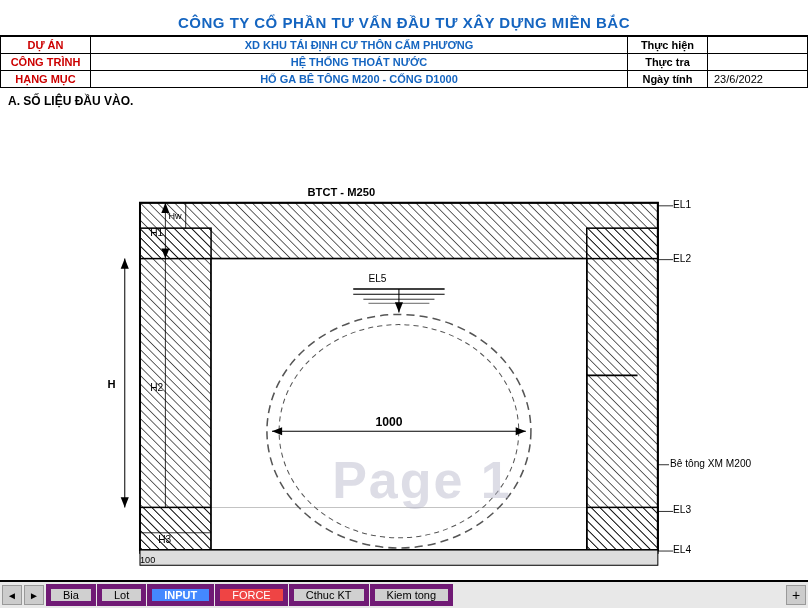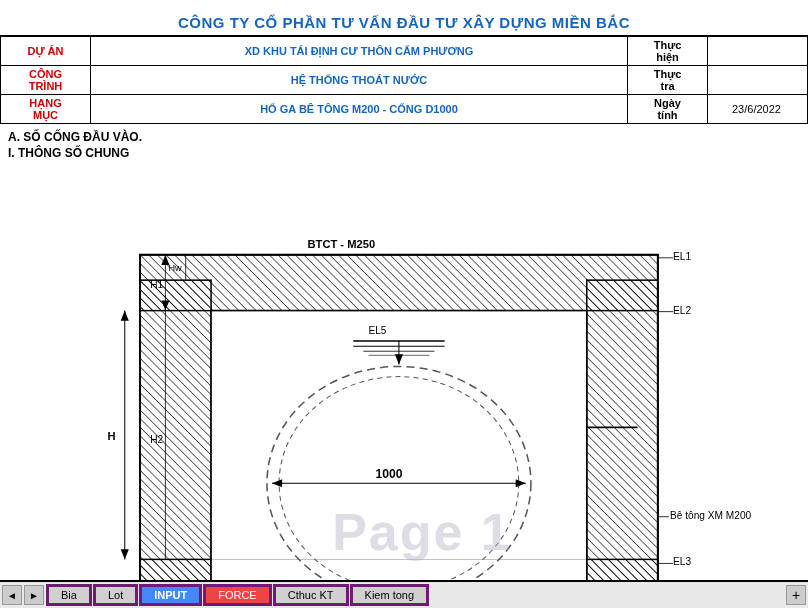--- a/index.html
+++ b/index.html
@@ -30,21 +30,21 @@
 
     
     .info-table {
       width: 100%;
       border-collapse: collapse;
       border-left: 1px solid #000;
       border-right: 1px solid #000;
     }
     .info-table td {
       border: 1px solid #000;
-      padding: 2px 24px;
+      padding: 2px 6px;
       font-size: 11px;
     }
     .info-label {
       font-weight: bold;
       color: #c00;
       width: 90px;
       text-align: center;
     }
     .info-value {
       font-weight: bold;
@@ -123,21 +123,21 @@
       height: 20px;
       display: flex;
       align-items: center;
       justify-content: center;
       cursor: pointer;
       font-size: 10px;
       margin-right: 2px;
     }
     .tab-item {
       padding: 3px 12px;
-      border: 3px solid #701a75;
+      border: 5px solid #701a75;
       background: #d0d0d0;
       cursor: pointer;
       font-size: 11px;
       font-weight: normal;
       height: 22px;
       display: flex;
       align-items: center;
       margin-right: 1px;
     }
     .tab-item.active-blue {
@@ -187,22 +187,21 @@
   <tr>
     <td class="info-label" style="color:#c00;">HẠNG MỤC</td>
     <td class="info-value">HỐ GA BÊ TÔNG M200 - CỐNG D1000</td>
     <td class="info-sublabel">Ngày tính</td>
     <td class="info-subvalue">23/6/2022</td>
   </tr>
 </tbody>
   </table>
 
 <div class="main-content">
-  <div class="section-title">A. SỐ CỐNG ĐẦU VÀO.</div>
-  <div class="section-title">I. THÔNG SỐ CHUNG</div>
+  <div class="section-title">A. SỐ LIỆU ĐẦU VÀO.</div>
 
   <div class="drawing-area">
     <svg class="drawing-svg" viewBox="0 0 780 430">
 
       <defs>
         <pattern id="hatch" patternUnits="userSpaceOnUse" width="6" height="6" patternTransform="rotate(45)">
           <line x1="0" y1="0" x2="0" y2="6" stroke="#000" stroke-width="1"></line>
         </pattern>
         <pattern id="hatch2" patternUnits="userSpaceOnUse" width="6" height="6" patternTransform="rotate(-45)">
           <line x1="0" y1="0" x2="0" y2="6" stroke="#000" stroke-width="1.2"></line>

